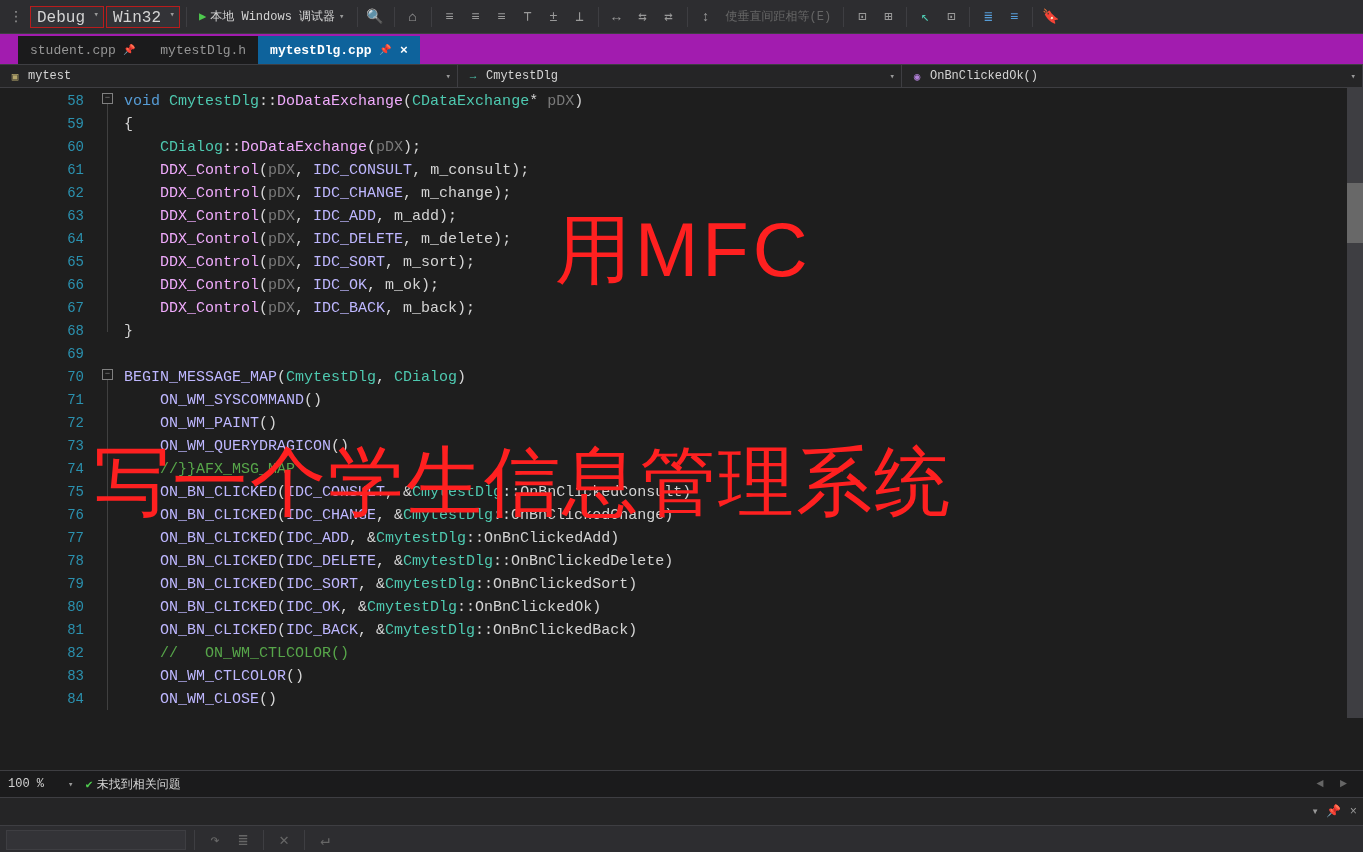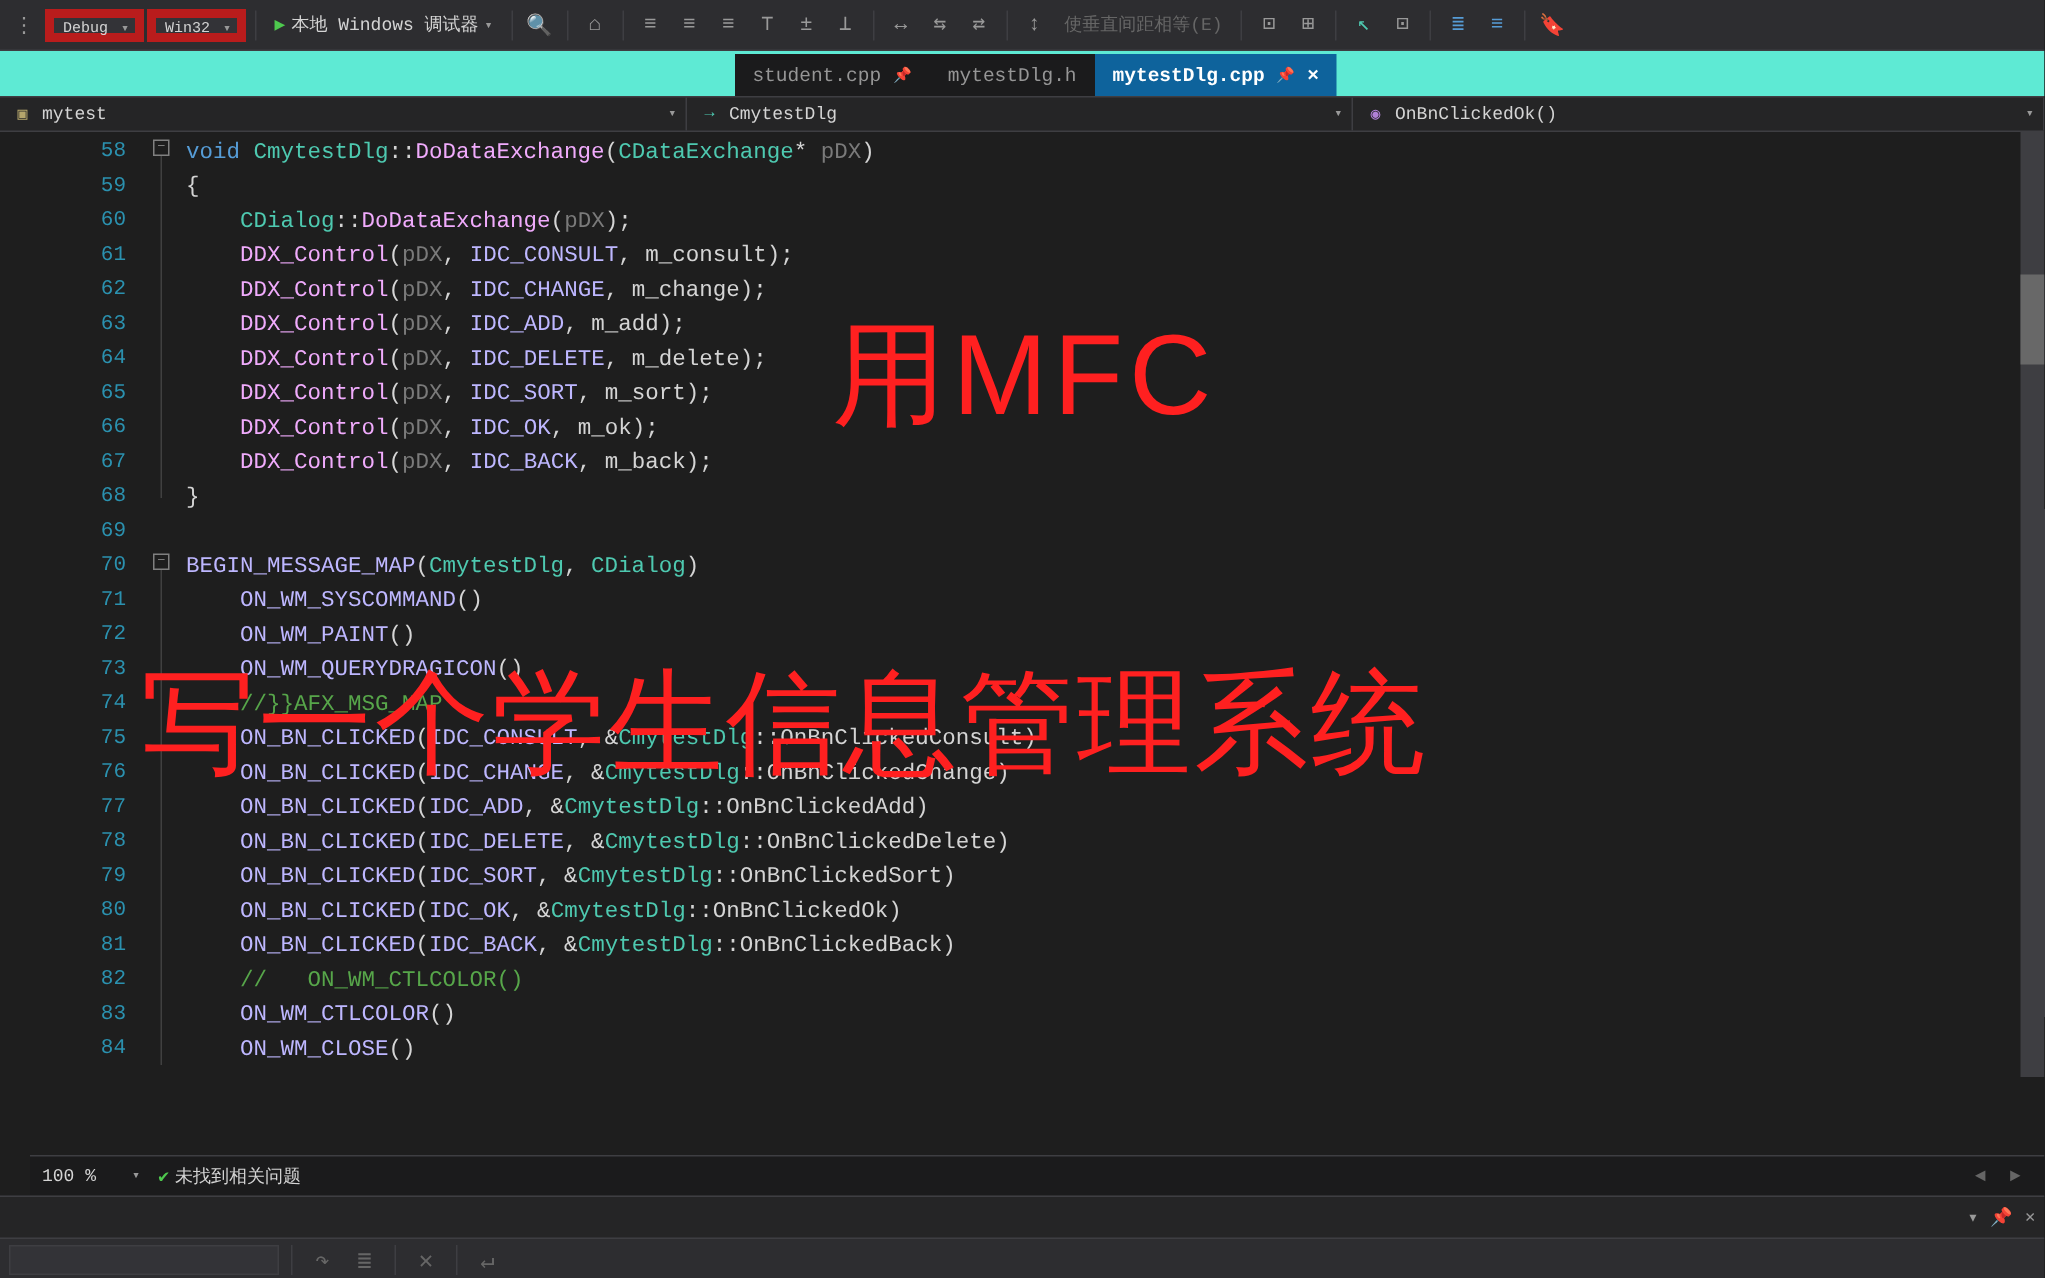--- a/index.html
+++ b/index.html
@@ -23,24 +23,24 @@
   gap: 2px;
 }
 .toolbar-separator {
   width: 1px;
   height: 20px;
   background: #3e3e42;
   margin: 0 4px;
 }
 .combo {
   background: #333337;
-  border: 6px solid #b91c1c;
+  border: 1px solid #b91c1c;
   color: #d4d4d4;
   padding: 2px 18px 2px 6px;
-  font-size: 10px;
+  font-size: 16px;
   height: 22px;
   position: relative;
 }
 .combo::after {
   content: '▾';
   position: absolute;
   right: 4px;
   top: 2px;
   font-size: 9px;
   color: #999;
@@ -62,26 +62,25 @@
   color: #d4d4d4;
 }
 .tb-run .play-icon { color: #4ec94e; }
 .tb-text-btn {
   color: #666;
   padding: 0 6px;
   font-size: 12px;
 }
 .tabs {
   height: 30px;
-  background: #5eead4;
+  background: #a21caf;
   display: flex;
   align-items: flex-end;
   padding-left: 18px;
   gap: 0;
-  justify-content: center;
 }
 .tab {
   height: 28px;
   padding: 0 12px;
   display: flex;
   align-items: center;
   gap: 8px;
   font-size: 13px;
   color: #969696;
   background: #1b1b1c;
@@ -222,21 +221,20 @@
 }
 .status-bar {
   height: 26px;
   background: #1b1b1c;
   border-top: 1px solid #3e3e42;
   display: flex;
   align-items: center;
   font-size: 12px;
   color: #d4d4d4;
   padding: 13px 8px;
-  margin-left: 20px;
 }
 .status-bar .zoom { width: 60px; }
 .status-bar .issues { display: flex; align-items: center; gap: 4px; }
 .status-bar .issues .ok { color: #4ec94e; }
 .status-bar .spacer { flex: 1; }
 .status-bar .posinfo span { margin: 0 12px; }
 .status-bar .arrow { color: #666; margin: 0 8px; }
 .bottom-panel {
   height: 28px;
   background: #252526;

